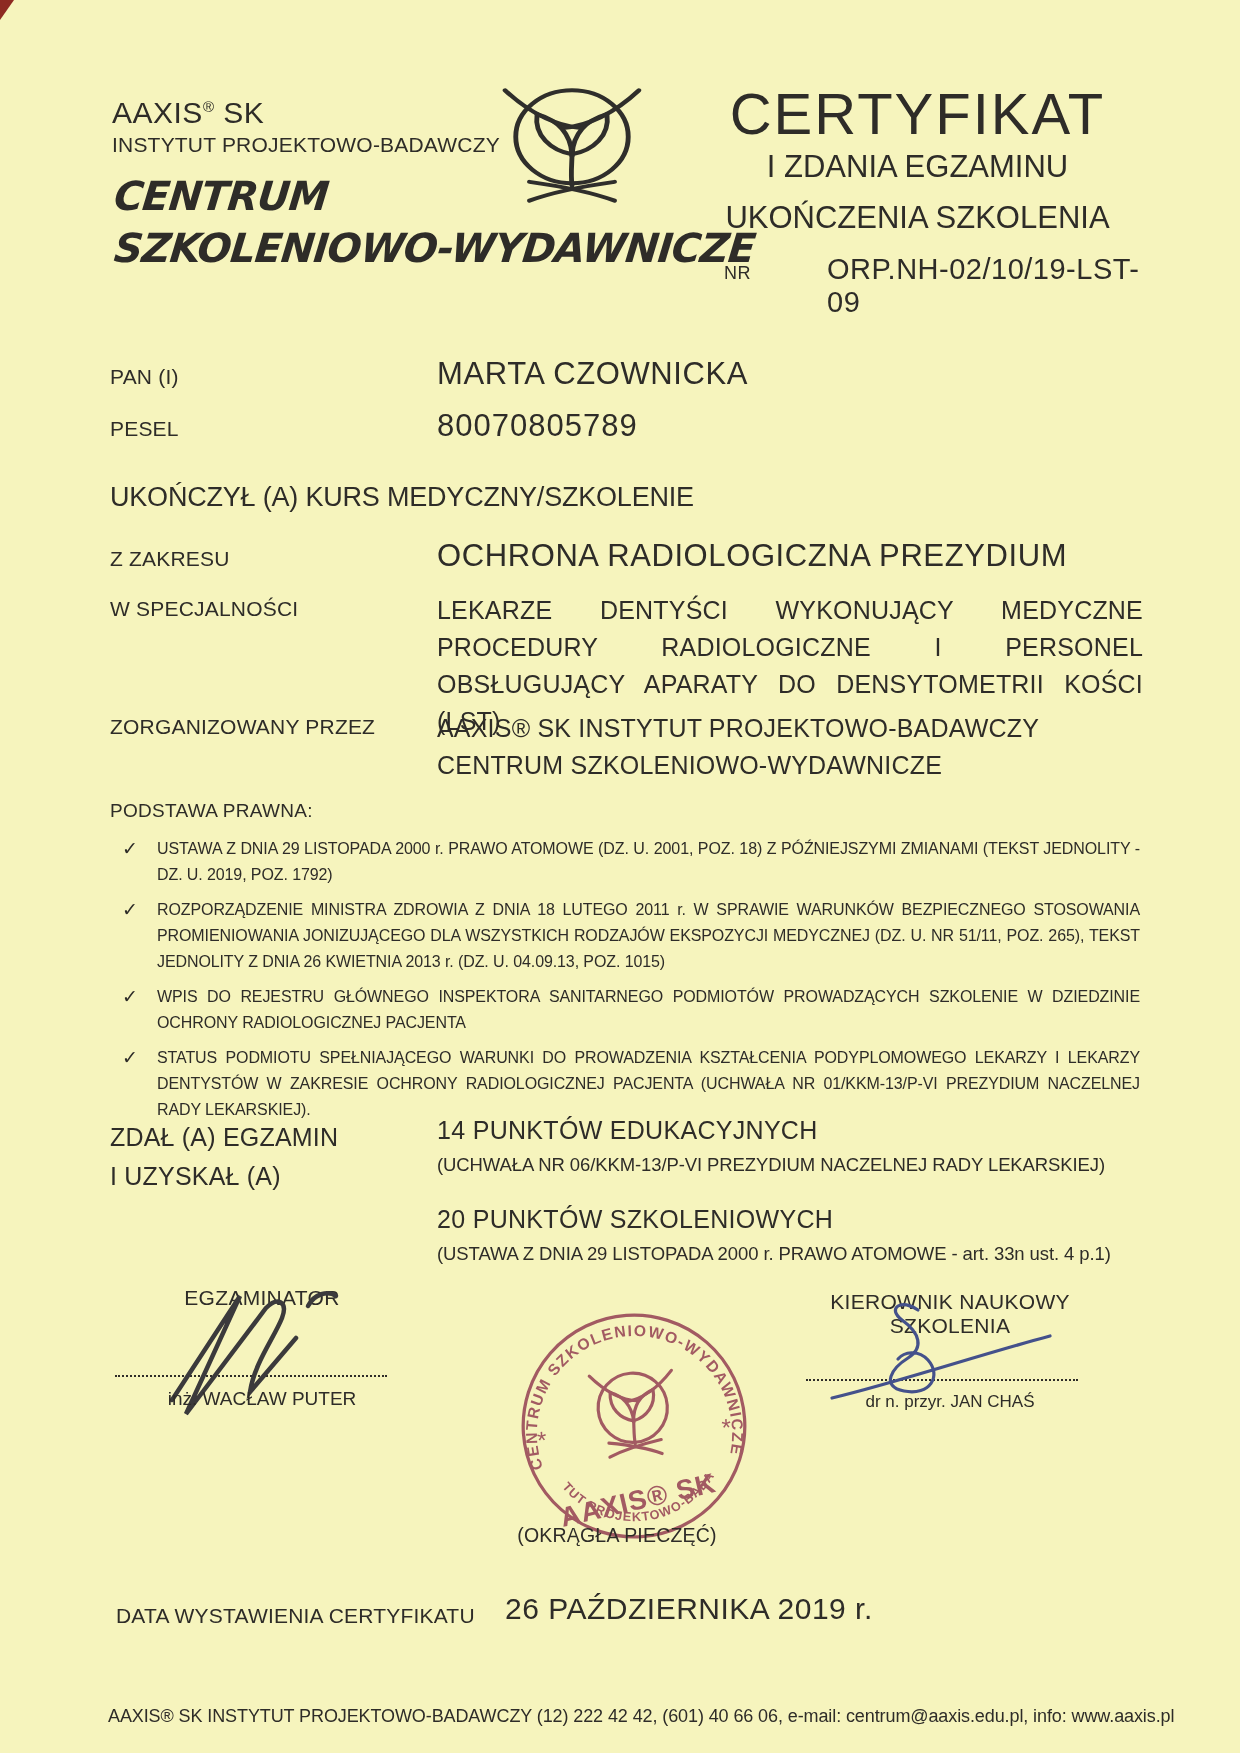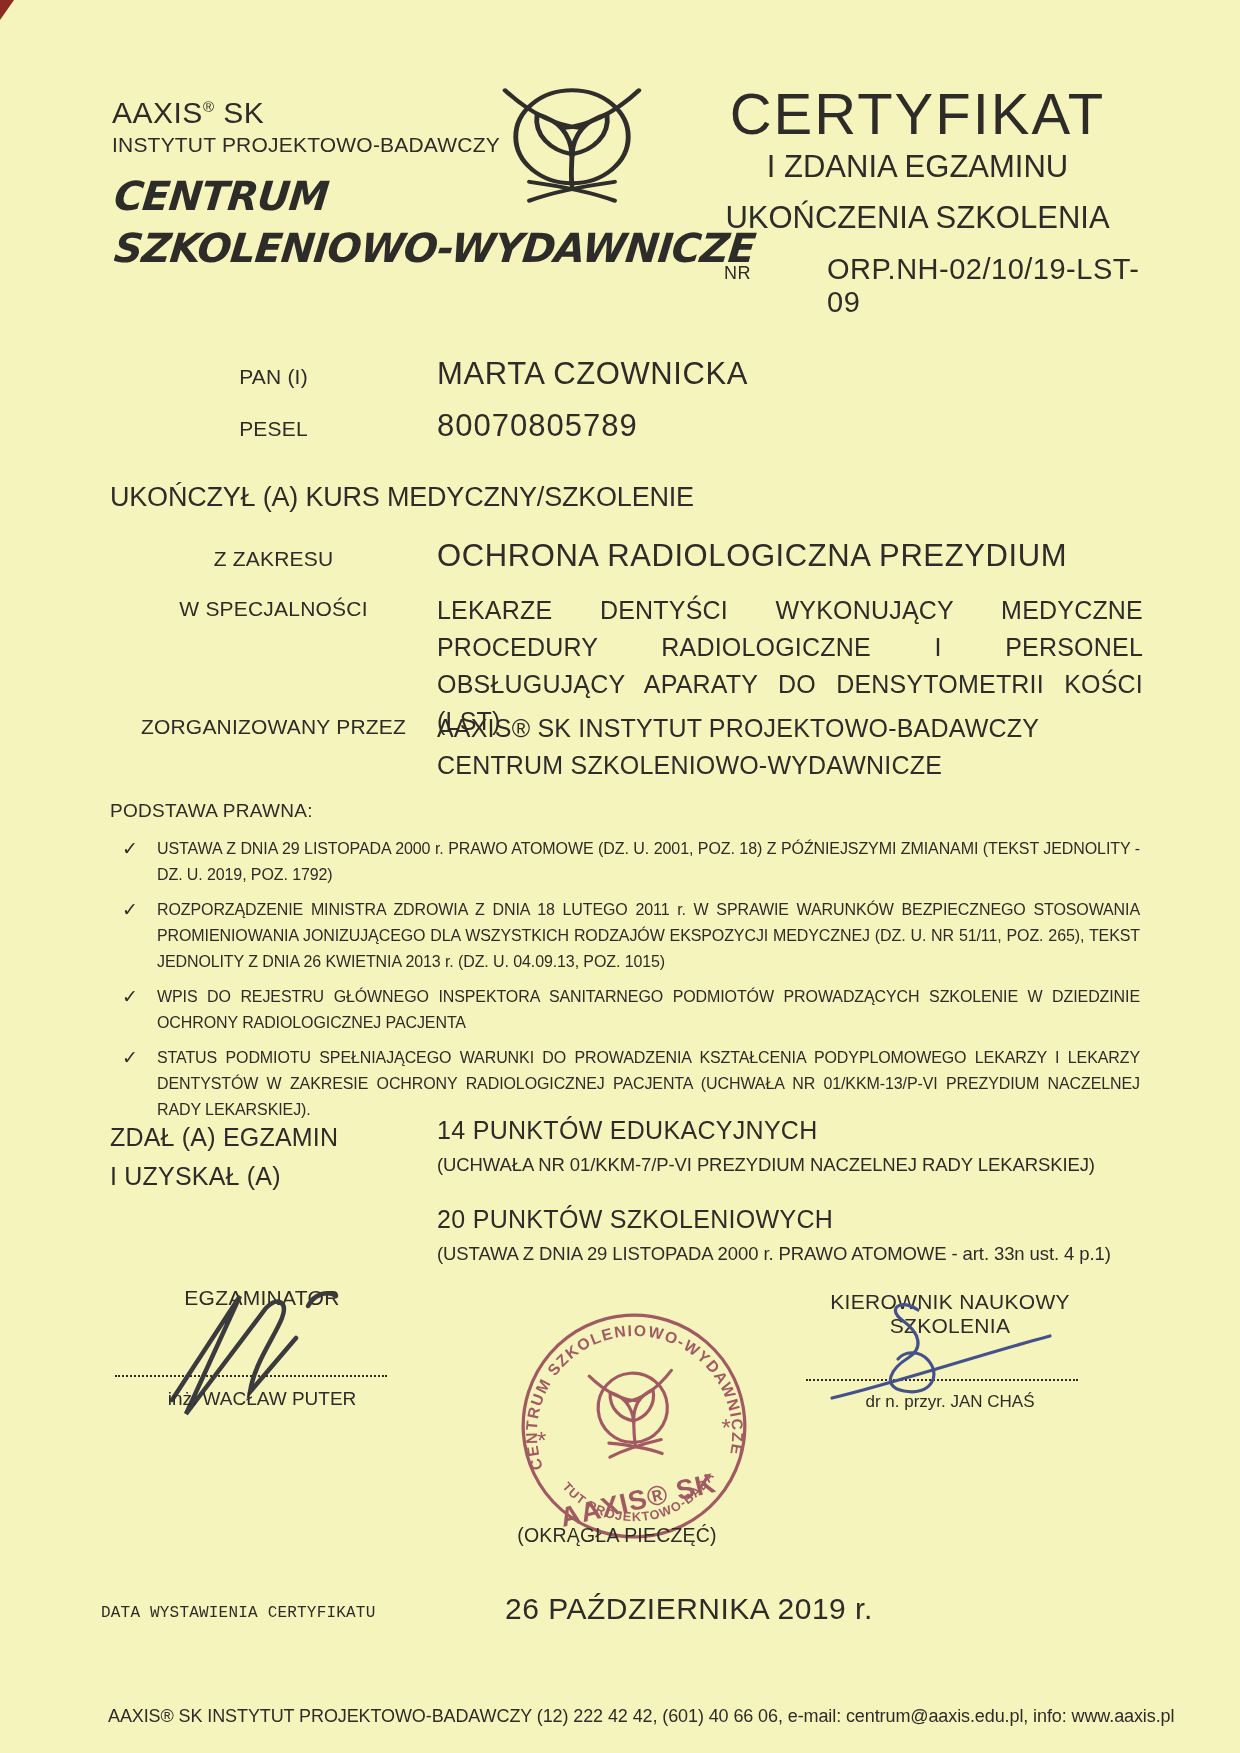--- a/index.html
+++ b/index.html
@@ -27,21 +27,21 @@
   .cert-head{left:690px;top:80px;width:455px;text-align:center;}
   .cert-title{font-size:58px;letter-spacing:2px;}
   .cert-sub{font-size:31px;line-height:39px;}
   .cert-sub.first{margin-top:12px;}
   .cert-nr{display:flex;align-items:baseline;margin-top:16px;padding-left:34px;text-align:left;}
   .nr-label{font-size:18px;letter-spacing:.5px;flex:none;margin-right:76px;}
   .nr-value{font-size:29px;letter-spacing:.5px;}
   
   .frow{position:absolute;left:110px;display:flex;align-items:baseline;width:1035px;}
   .frow.topalign{align-items:flex-start;}
-  .flabel{width:327px;flex:none;font-size:21px;letter-spacing:.2px;text-align:center;}
+  .flabel{width:327px;flex:none;font-size:21px;letter-spacing:.2px;}
   .frow.topalign .flabel{padding-top:5px;}
   .fvalue{font-size:31px;letter-spacing:.6px;}
   .fvalue.digits{letter-spacing:1px;}
   .fvalue-med{font-size:25px;line-height:37px;letter-spacing:.2px;}
   .justify{text-align:justify;width:706px;}
   .row-name{top:356px;}
   .row-pesel{top:408px;}
   .completed{left:110px;top:482px;font-size:27px;letter-spacing:-.2px;}
   .row-scope{top:538px;}
   .row-spec{top:592px;}
@@ -65,21 +65,21 @@
   .sig-line-left{left:115px;top:1375px;}
   .sig-line-right{left:806px;top:1379px;}
   .sig-name-left{left:112px;top:1388px;width:300px;text-align:center;font-size:19px;}
   .sig-name-right{left:770px;top:1392px;width:360px;text-align:center;font-size:17px;}
   .sig-ex{left:150px;top:1280px;}
   .sig-dir{left:822px;top:1296px;}
   
   .stamp{left:512px;top:1304px;transform:rotate(-4deg);opacity:.92;}
   .stamp-caption{left:467px;top:1524px;width:300px;text-align:center;font-size:19.5px;letter-spacing:.2px;}
   
-  .date-label{left:101px;top:1604px;font-size:16px;letter-spacing:.2px;font-family:Liberation Mono, monospace;}
+  .date-label{left:116px;top:1604px;font-size:21px;letter-spacing:.2px;}
   .date-value{left:505px;top:1592px;font-size:30px;letter-spacing:.5px;}
   .footer-line{left:108px;top:1706px;width:1100px;font-size:18px;letter-spacing:-.1px;}
 </style>
 </head>
 <body>
 
 <div class="page">
 
   <div class="abs corner-mark"></div>
 
@@ -162,21 +162,21 @@
     </div>
   </div>
 
   <div class="abs results-left">
     <div>ZDAŁ (A) EGZAMIN</div>
     <div>I UZYSKAŁ (A)</div>
   </div>
   <div class="abs points">
     <div class="point">
       <div class="pt-value">14 PUNKTÓW EDUKACYJNYCH</div>
-      <div class="pt-note">(UCHWAŁA NR 01/KKM-7/P-VI PREZYDIUM NACZELNEJ RADY LEKARSKIEJ)</div>
+      <div class="pt-note">(UCHWAŁA NR 06/KKM-13/P-VI PREZYDIUM NACZELNEJ RADY LEKARSKIEJ)</div>
     </div>
     <div class="point">
       <div class="pt-value">20 PUNKTÓW SZKOLENIOWYCH</div>
       <div class="pt-note">(USTAWA Z DNIA 29 LISTOPADA 2000 r. PRAWO ATOMOWE - art. 33n ust. 4 p.1)</div>
     </div>
   </div>
 
   <div class="abs sig-title-left">EGZAMINATOR</div>
   <div class="abs sig-title-right">KIEROWNIK NAUKOWY SZKOLENIA</div>
 

